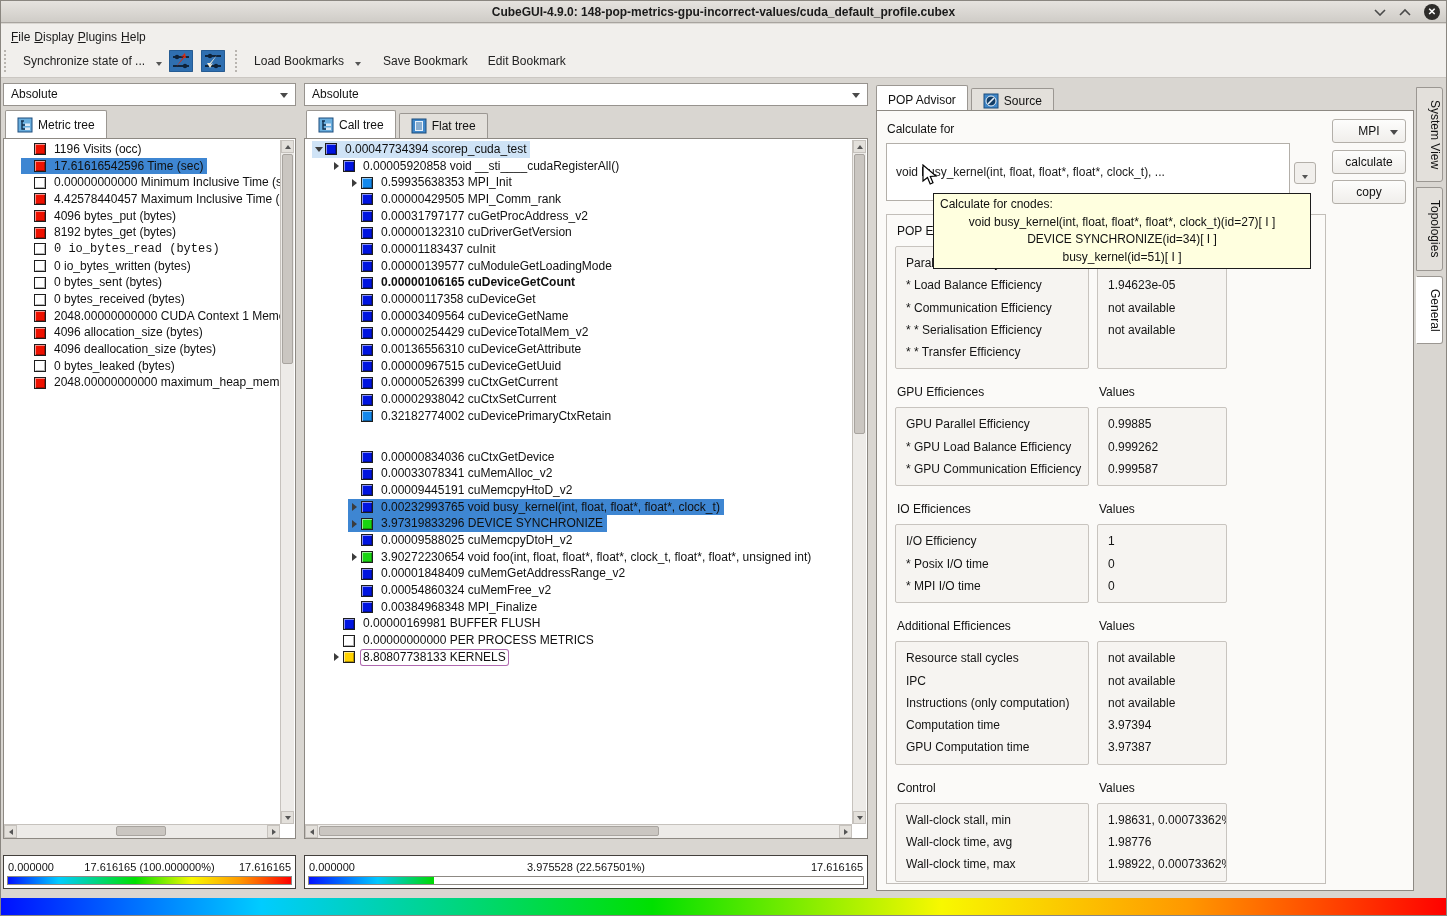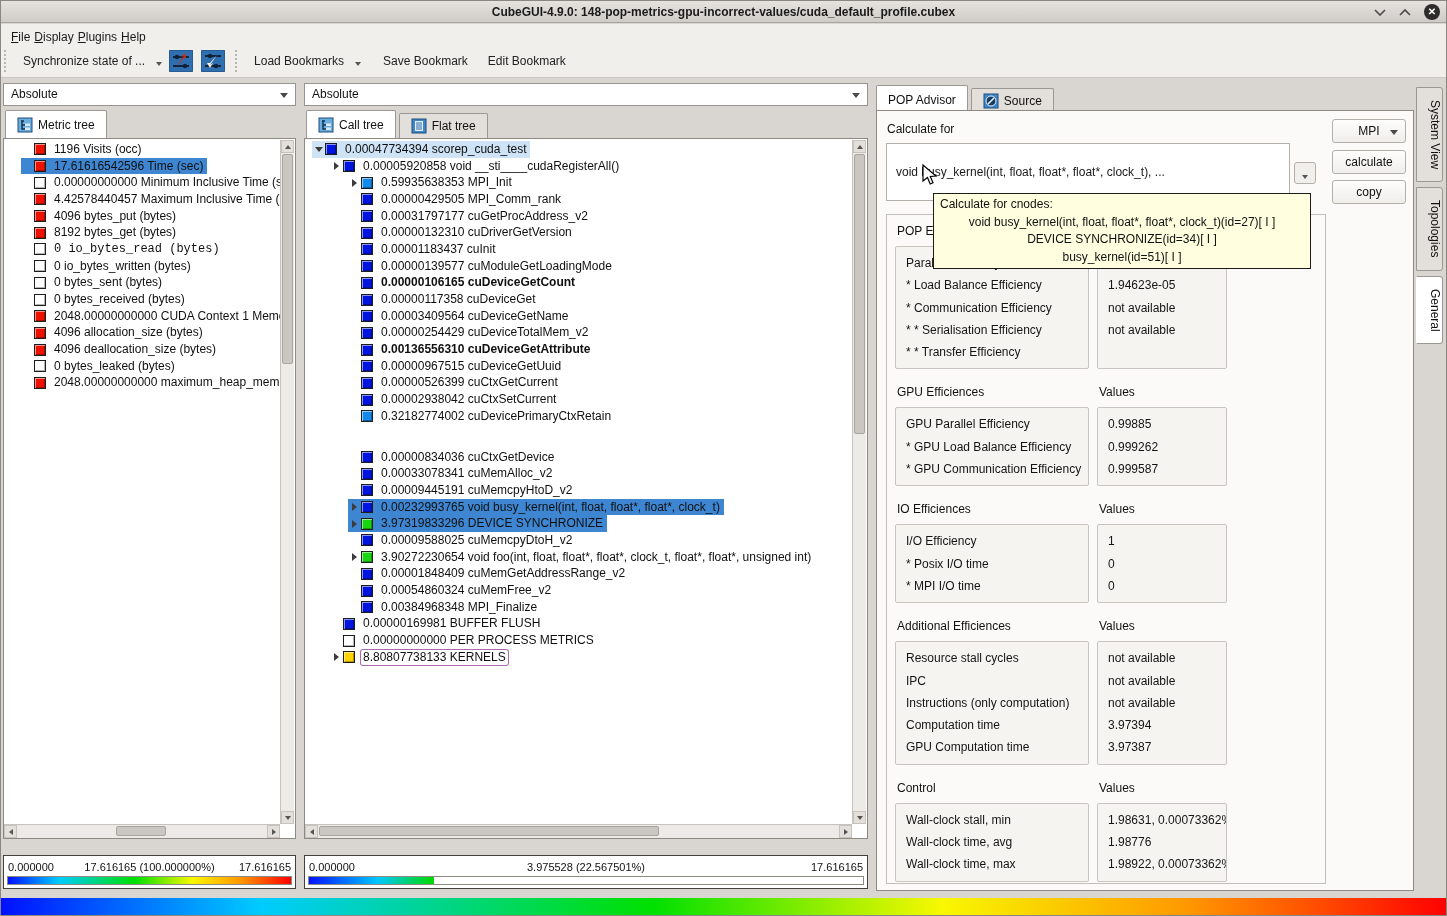--- a/index.html
+++ b/index.html
@@ -445,21 +445,21 @@
             <span class="lbl">0.00003409564 cuDeviceGetName</span>
           </span>
         </div>
         <div class="trow" style="padding-left: 43px;">
           <span class="seg">
             <span class="arrowslot"></span>
             <span class="cbox" style="background: rgb(0, 20, 224);"></span>
             <span class="lbl">0.00000254429 cuDeviceTotalMem_v2</span>
           </span>
         </div>
-        <div class="trow" style="padding-left: 43px; font-weight: bold;">
+        <div class="trow" style="padding-left: 43px;">
           <span class="seg">
             <span class="arrowslot"></span>
             <span class="cbox" style="background: rgb(0, 20, 224);"></span>
             <span class="lbl">0.00136556310 cuDeviceGetAttribute</span>
           </span>
         </div>
         <div class="trow" style="padding-left: 43px;">
           <span class="seg">
             <span class="arrowslot"></span>
             <span class="cbox" style="background: rgb(0, 20, 224);"></span>

